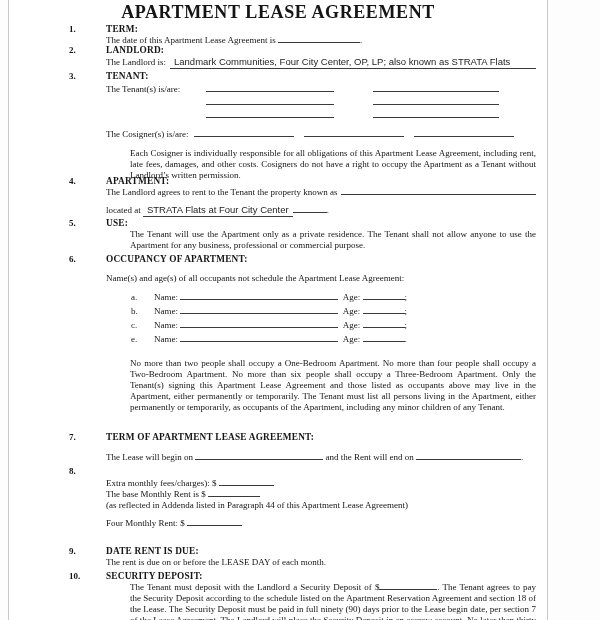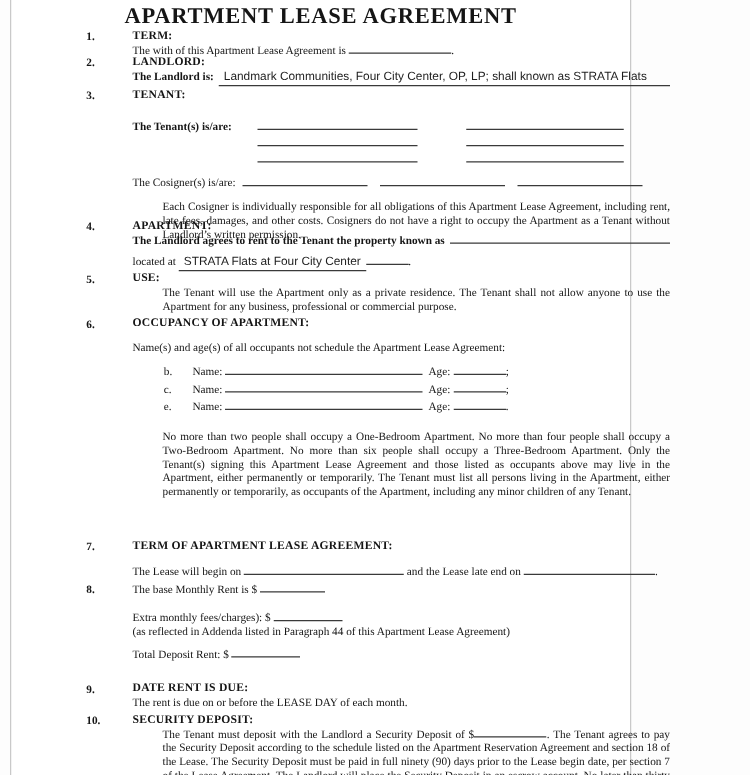--- a/index.html
+++ b/index.html
@@ -1,69 +1,69 @@
 <!DOCTYPE html>
 <html><head>
 <meta charset="utf-8">
 <style>
   * { margin:0; padding:0; box-sizing:border-box; }
   html,body { width:600px; height:620px; background:#fdfdfd; overflow:hidden;
               font-family:"Liberation Serif", serif; color:#151515; }
-  .page { position:absolute; left:8px; top:0; width:497px; height:620px;
+  .page { position:absolute; left:8px; top:0; width:540px; height:620px;
           background:#fff; border-left:1px solid #c9c9c9; border-right:1px solid #c9c9c9; }
   .title { position:absolute; top:2px; left:0; width:100%; text-align:center;
            font-size:18px; font-weight:bold; letter-spacing:.6px; }
   .sec { position:absolute; left:60px; display:flex; width:505px; }
   .num { width:37px; flex:none; font-weight:bold; font-size:9px; line-height:11px; }
   .bd  { width:430px; flex:none; }
   .hd  { font-weight:bold; font-size:9.3px; line-height:11px; letter-spacing:.2px; }
   .t   { font-size:9px; line-height:11px; }
   .just{ text-align:justify;margin-left:24px; }
   .blank { display:inline-block; border-bottom:1px solid #3a3a3a; height:8px; }
   .fill { font-family:"Liberation Sans", sans-serif; font-size:9.5px; color:#1d1d1d;
           border-bottom:1px solid #3a3a3a; padding:0 4px 1px 4px; }
   .row { display:flex; align-items:baseline; }
-  .lbl { flex:none;font-weight:bold; }
+  .lbl { flex:none; }
   .grow { flex:1; }
   .occ-row { margin-left:25px; line-height:14px; font-size:9px; white-space:nowrap; }
   .letter { display:inline-block; width:23px; }.mt6{margin-top:6px}.mt7{margin-top:7px}
   .mt8{margin-top:8px}.mt12{margin-top:12px}
 </style>
 </head>
 <body>
 
 <div class="page">
   <div class="title">APARTMENT LEASE AGREEMENT</div>
 
   <div class="sec" style="top:24px">
     <div class="num">1.</div>
     <div class="bd">
       <div class="hd">TERM:</div>
-      <div class="t"><span>The with of this Apartment Lease Agreement is</span>
+      <div class="t"><span>The date of this Apartment Lease Agreement is</span>
         <span class="blank" style="width:82px"></span><span>.</span>
       </div>
     </div>
   </div>
 
   <div class="sec" style="top:45px">
     <div class="num">2.</div>
     <div class="bd">
       <div class="hd">LANDLORD:</div>
       <div class="row t">
         <span class="lbl">The Landlord is:</span>
-        <span class="fill grow" style="margin-left:4px">Landmark Communities, Four City Center, OP, LP; shall known as STRATA Flats</span>
+        <span class="fill grow" style="margin-left:4px">Landmark Communities, Four City Center, OP, LP; also known as STRATA Flats</span>
       </div>
     </div>
   </div>
 
   <div class="sec" style="top:71px">
     <div class="num">3.</div>
     <div class="bd">
       <div class="hd">TENANT:</div>
-      <div class="row t" style="margin-top:13px">
+      <div class="row t" style="margin-top:1px">
         <span class="lbl" style="width:100px">The Tenant(s) is/are:</span>
         <span style="line-height:13px">
           <span class="blank" style="width:128px"></span><span class="blank" style="width:126px; margin-left:39px"></span><br>
           <span class="blank" style="width:128px"></span><span class="blank" style="width:126px; margin-left:39px"></span><br>
           <span class="blank" style="width:128px"></span><span class="blank" style="width:126px; margin-left:39px"></span>
         </span>
       </div>
       <div class="t mt7">
         <span>The Cosigner(s) is/are:</span>
         <span class="blank" style="width:100px; margin-left:3px"></span>
@@ -98,20 +98,23 @@
   </div>
 
   <div class="sec" style="top:254px">
     <div class="num">6.</div>
     <div class="bd">
       <div class="hd">OCCUPANCY OF APARTMENT:</div>
       <div class="t mt8">Name(s) and age(s) of all occupants not schedule the Apartment Lease Agreement:</div>
 
       <div class="mt6">
         <div class="occ-row">
+          <span class="letter">a.</span><span>Name:</span> <span class="blank" style="width:158px"></span>&nbsp;&nbsp;<span>Age:</span> <span class="blank" style="width:42px"></span><span>;</span>
+        </div>
+        <div class="occ-row">
           <span class="letter">b.</span><span>Name:</span> <span class="blank" style="width:158px"></span>&nbsp;&nbsp;<span>Age:</span> <span class="blank" style="width:42px"></span><span>;</span>
         </div>
         <div class="occ-row">
           <span class="letter">c.</span><span>Name:</span> <span class="blank" style="width:158px"></span>&nbsp;&nbsp;<span>Age:</span> <span class="blank" style="width:42px"></span><span>;</span>
         </div>
         <div class="occ-row">
           <span class="letter">e.</span><span>Name:</span> <span class="blank" style="width:158px"></span>&nbsp;&nbsp;<span>Age:</span> <span class="blank" style="width:42px"></span><span>.</span>
         </div>
       </div>
 
@@ -119,40 +122,40 @@
     </div>
   </div>
 
   <div class="sec" style="top:432px">
     <div class="num">7.</div>
     <div class="bd">
       <div class="hd">TERM OF APARTMENT LEASE AGREEMENT:</div>
       <div class="t" style="margin-top:9px">
         <span>The Lease will begin on</span>
         <span class="blank" style="width:128px"></span>
-        <span>and the Lease late end on</span>
+        <span>and the Rent will end on</span>
         <span class="blank" style="width:105px"></span><span>.</span>
       </div>
     </div>
   </div>
 
   <div class="sec" style="top:466px">
     <div class="num">8.</div>
     <div class="bd">
+      <div class="t mt12">
+        <span>Extra monthly fees/charges): $</span>
+        <span class="blank" style="width:55px"></span>
+      </div>
       <div class="t">
         <span>The base Monthly Rent is $</span>
         <span class="blank" style="width:52px"></span>
       </div>
-      <div class="t mt12">
-        <span>Extra monthly fees/charges): $</span>
-        <span class="blank" style="width:55px"></span>
-      </div>
       <div class="t">(as reflected in Addenda listed in Paragraph 44 of this Apartment Lease Agreement)</div>
       <div class="t mt7">
-        <span>Total Deposit Rent: $</span>
+        <span>Four Monthly Rent: $</span>
         <span class="blank" style="width:55px"></span>
       </div>
     </div>
   </div>
 
   <div class="sec" style="top:546px">
     <div class="num">9.</div>
     <div class="bd">
       <div class="hd">DATE RENT IS DUE:</div>
       <div class="t">The rent is due on or before the LEASE DAY of each month.</div>

